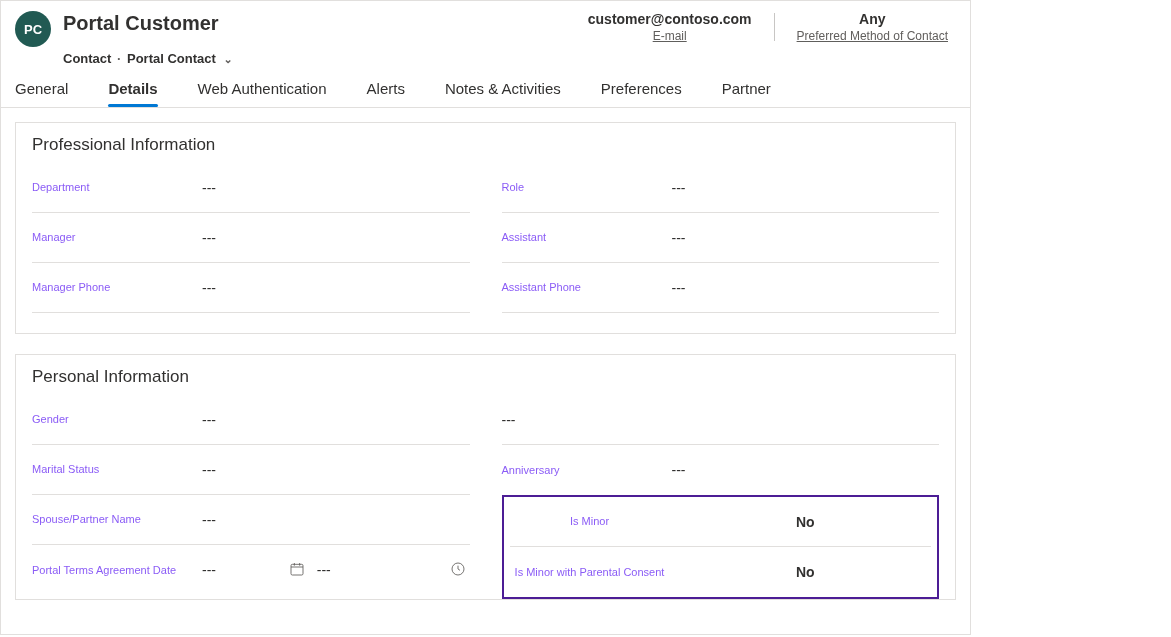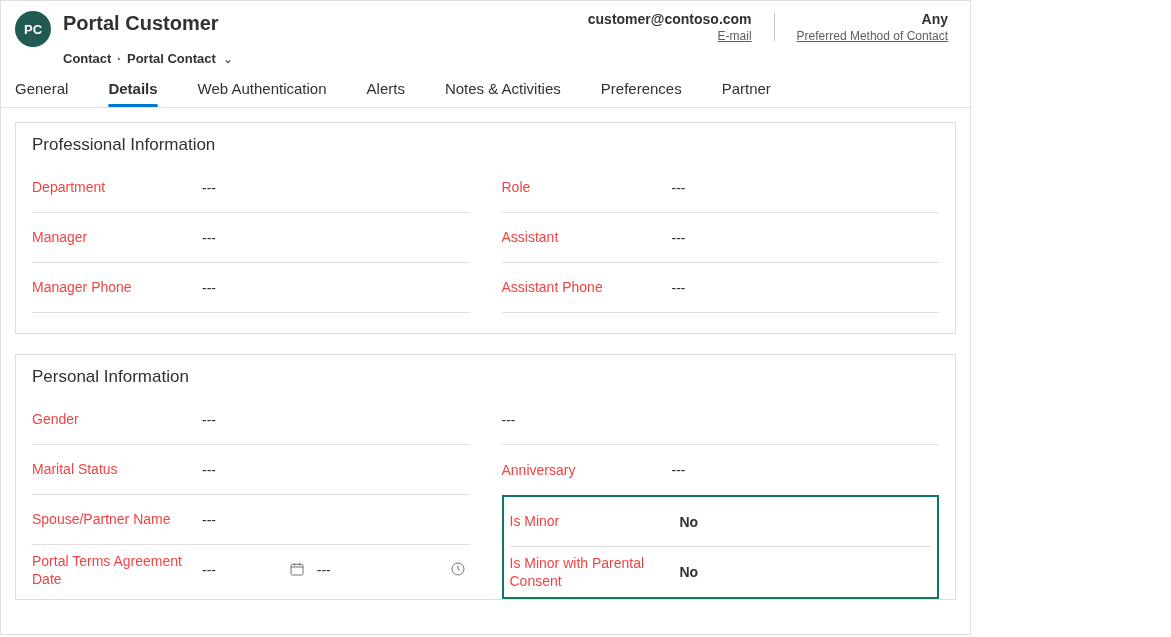--- a/index.html
+++ b/index.html
@@ -7,42 +7,42 @@
   .outer { width:971px; border:1px solid #e1dfdd; }
   
   .form-header { display:flex; align-items:flex-start; padding:10px 14px 0 14px; }
   .avatar { width:36px; height:36px; border-radius:50%; background:#215a53; color:#fff; display:flex; align-items:center; justify-content:center; font-weight:600; font-size:13px; margin-right:12px; flex-shrink:0; }
   .title-block { flex:1; }
   .title { font-size:20px; font-weight:600; line-height:1.2; }
   .subtitle { font-size:13px; color:#323130; margin-top:16px;font-weight:bold; }
   .subtitle .sep { color:#605e5c; padding:0 2px; }
   .subtitle .chevron { font-size:11px; color:#605e5c; padding-left:4px; }
   .header-right { display:flex; align-items:flex-start; gap:14px; }
-  .hr-item { display:flex; flex-direction:column; text-align:right; padding:0 8px; }
+  .hr-item { display:flex; flex-direction:column; text-align:center; padding:0 8px; }
   .hr-sep { width:1px; background:#c8c6c4; align-self:stretch; margin:2px 0; }
   .hr-value { font-weight:600; font-size:14px; }
   .hr-label { font-size:12px; color:#605e5c; margin-top:2px;text-decoration:underline; }
   
   .tabs { display:flex; gap:40px; padding:14px 14px 0 14px; border-bottom:1px solid #e1dfdd; }
   .tab { font-size:15px; color:#323130; cursor:pointer; padding-bottom:10px; position:relative; }
   .tab.active { font-weight:600; }
   .tab.active::after { content:""; position:absolute; left:0; right:0; bottom:0; height:3px; background:#0078d4; border-radius:2px; }
   
   .body-scroll { padding:14px; background:#fff; }
   .section-card { border:1px solid #e1dfdd; background:#fff; padding:12px 0 20px 0; margin-bottom:20px; }
   .section-title { font-size:17px; padding:0 16px 8px 16px; color:#323130; }
   .columns { display:flex; gap:32px; padding:0 16px; }
   .col { flex:1; min-width:0; }
   .field-row { display:flex; align-items:center; min-height:50px; border-bottom:1px solid #e1dfdd; gap:10px; }
   .field-row:last-child.no-bottom { border-bottom:none; }
-  .field-label { width:160px; flex-shrink:0; color:#ef4444; font-size:14px; padding:6px 0; line-height:1.3; }
+  .field-label { width:160px; flex-shrink:0; color:#8b5cf6; font-size:11px; padding:6px 0; line-height:1.3; }
   .field-value { flex:1; font-size:14px; color:#323130; }
   .field-value.bold { font-weight:600; }
   .field-icon { width:24px; text-align:center; color:#605e5c; font-size:14px; }
-  .highlight-box { border:2px solid #0f766e; }
+  .highlight-box { border:2px solid #4c1d95;text-align:center; }
   .right-col-inner > div:last-child { border-bottom:none; }
   svg.iconpath { width:16px; height:16px; fill:none; stroke:#605e5c; stroke-width:1.3; }
 </style>
 </head>
 <body>
 
 <div class="outer">
 
   <div class="form-header">
     <div class="avatar">

